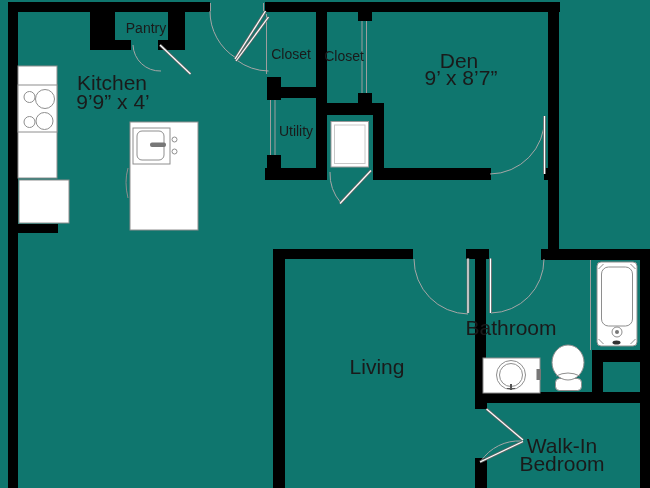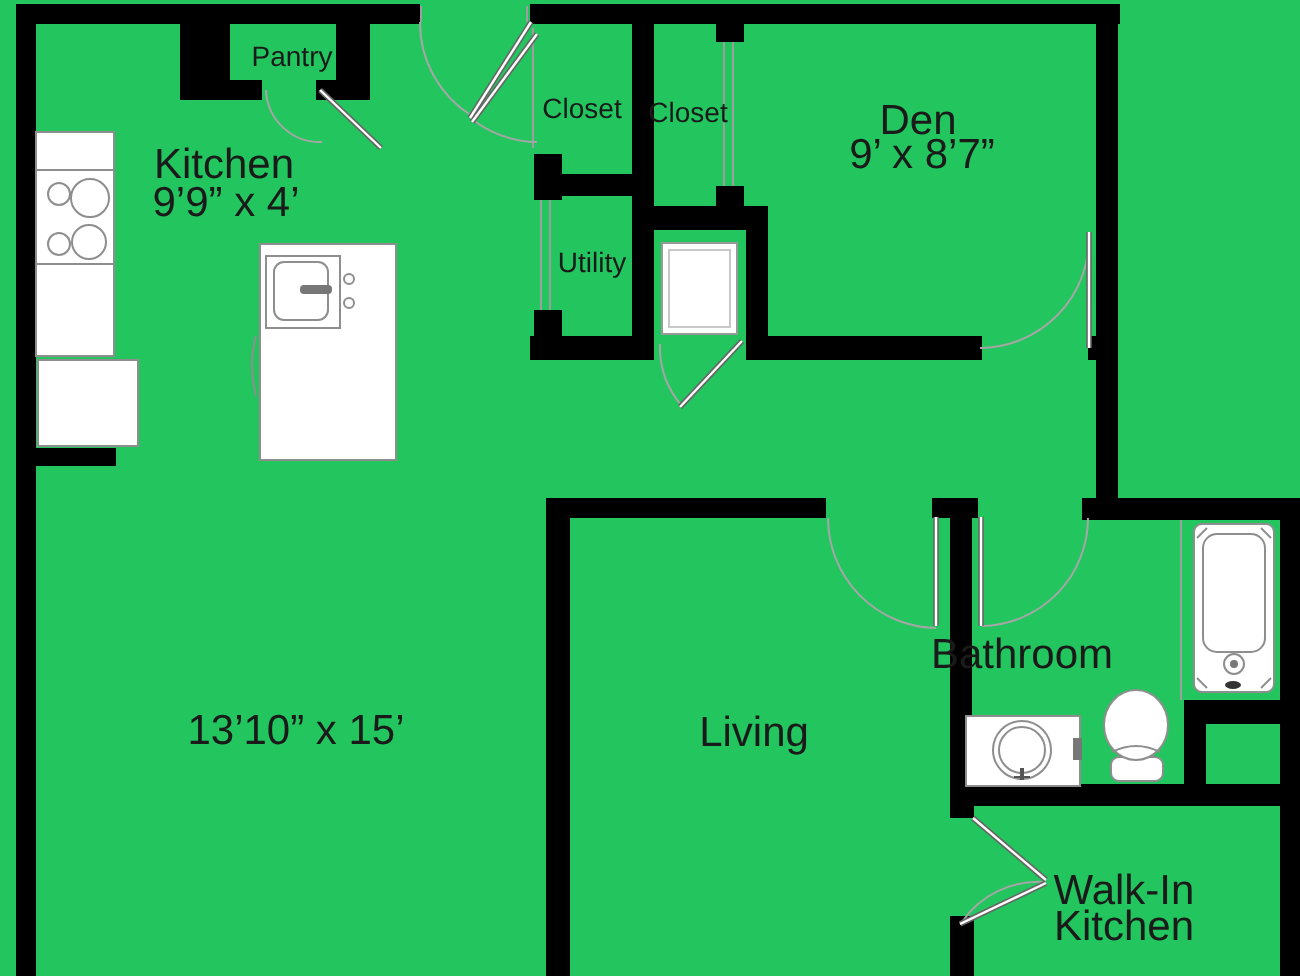--- a/index.html
+++ b/index.html
@@ -1,16 +1,16 @@
 <!DOCTYPE html>
 <html><head>
 <meta charset="utf-8">
 <style>
   html,body{margin:0;padding:0;background:#fff;}
-  #plan{position:relative;width:650px;height:488px;background:#22c55e;overflow:hidden;
+  #plan{position:relative;width:650px;height:488px;background:#0f766e;overflow:hidden;
         font-family:"Liberation Sans", sans-serif;}
   #plan svg{position:absolute;left:0;top:0;}
   .label{position:absolute;transform:translate(-50%,-50%);color:#1a1a1a;
          white-space:pre-line;text-align:center;line-height:18px;font-size:21px;}
   .label.small{font-size:14px;}
 </style>
 </head>
 <body>
 
 <div id="plan">
@@ -146,19 +146,18 @@
   </svg>
 
   <div class="label small" style="left:146px;top:28px">Pantry</div>
   <div class="label" style="left:112px;top:83px">Kitchen</div>
   <div class="label" style="left:113px;top:102px">9’9” x 4’</div>
   <div class="label small" style="left:291px;top:54px">Closet</div>
   <div class="label small" style="left:344px;top:56px">Closet</div>
   <div class="label" style="left:459px;top:61px">Den</div>
   <div class="label" style="left:461px;top:78px">9’ x 8’7”</div>
   <div class="label small" style="left:296px;top:131px">Utility</div>
-  <div class="label" style="left:148px;top:366px">13’10” x 15’</div>
   <div class="label" style="left:377px;top:367px">Living</div>
   <div class="label" style="left:511px;top:328px">Bathroom</div>
   <div class="label" style="left:562px;top:455px">Walk-In
-Kitchen</div>
+Bedroom</div>
 
 </div>
 
 </body></html>

